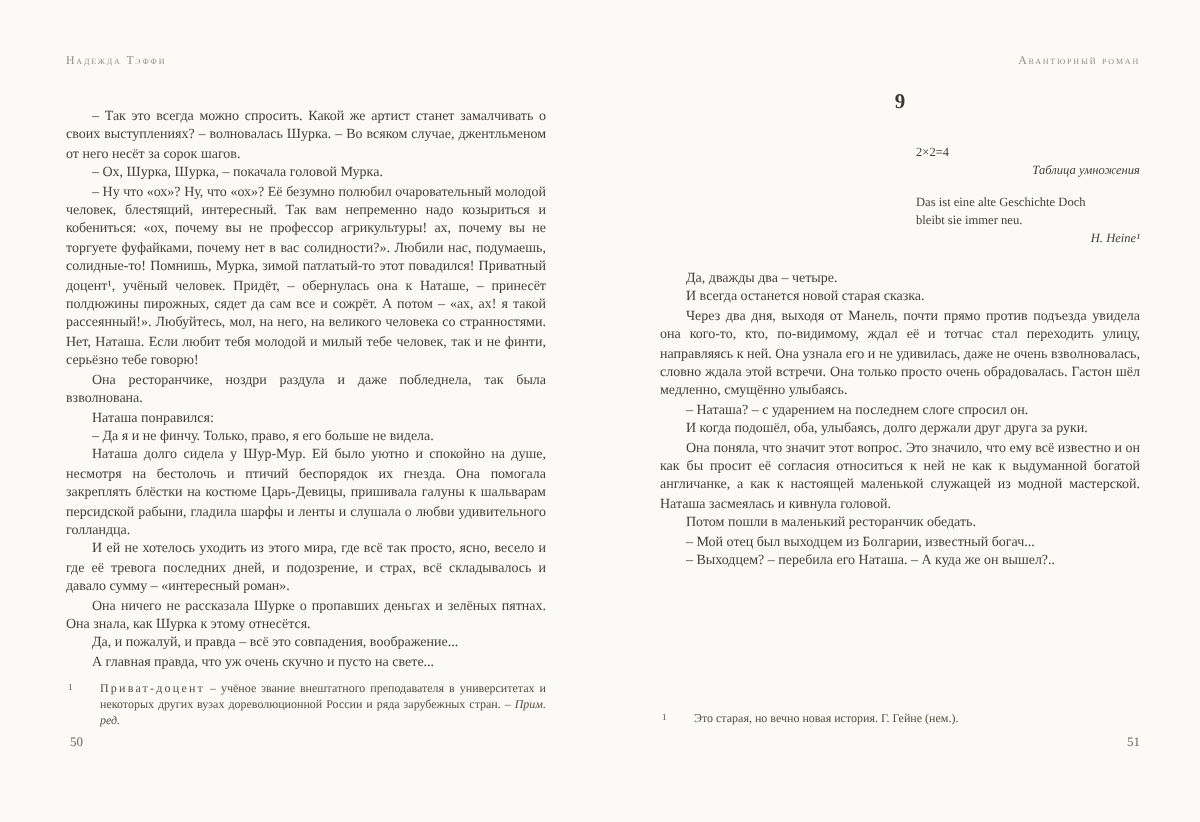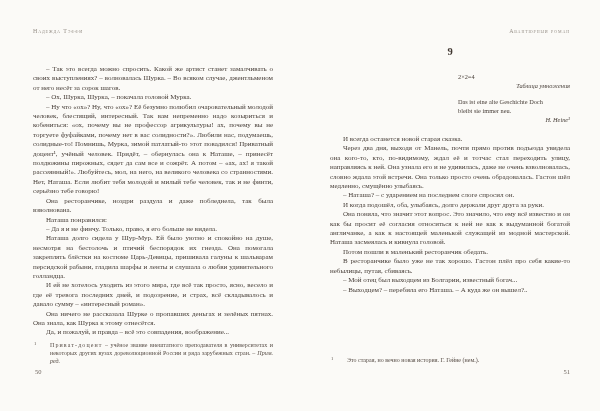--- a/index.html
+++ b/index.html
@@ -21,21 +21,21 @@
     font-variant:small-caps;
     color:#948d85;
   }
   .running-header.right{text-align:right;}
 
   .body-text{
     position:absolute;left:0;width:240px;
     font-size:7px;line-height:9.4px;
     text-align:justify;
   }
-  .page-left .body-text{top:54px;margin-top:11px;}
+  .page-left .body-text{top:54px;}
   .page-right .body-text{top:135px;}
   .body-text p{margin:0;text-indent:13px;}
 
   .chapter-number{
     position:absolute;top:46px;left:0;width:240px;
     text-align:center;font-weight:bold;font-size:10.5px;
     color:#403731;
   }
   .epigraph{
     position:absolute;top:72px;left:128px;width:112px;
@@ -77,20 +77,21 @@
       <p>– Так это всегда можно спросить. Какой же артист станет замалчивать о своих выступлениях? – волновалась Шурка. – Во всяком случае, джентльменом от него несёт за сорок шагов.</p>
       <p>– Ох, Шурка, Шурка, – покачала головой Мурка.</p>
       <p>– Ну что «ох»? Ну, что «ох»? Её безумно полюбил очаровательный молодой человек, блестящий, интересный. Так вам непременно надо козыриться и кобениться: «ох, почему вы не профессор агрикультуры! ах, почему вы не торгуете фуфайками, почему нет в вас солидности?». Любили нас, подумаешь, солидные-то! Помнишь, Мурка, зимой патлатый-то этот повадился! Приватный доцент¹, учёный человек. Придёт, – обернулась она к Наташе, – принесёт полдюжины пирожных, сядет да сам все и сожрёт. А потом – «ах, ах! я такой рассеянный!». Любуйтесь, мол, на него, на великого человека со странностями. Нет, Наташа. Если любит тебя молодой и милый тебе человек, так и не финти, серьёзно тебе говорю!</p>
       <p>Она ресторанчике, ноздри раздула и даже побледнела, так была взволнована.</p>
       <p>Наташа понравился:</p>
       <p>– Да я и не финчу. Только, право, я его больше не видела.</p>
       <p>Наташа долго сидела у Шур-Мур. Ей было уютно и спокойно на душе, несмотря на бестолочь и птичий беспорядок их гнезда. Она помогала закреплять блёстки на костюме Царь-Девицы, пришивала галуны к шальварам персидской рабыни, гладила шарфы и ленты и слушала о любви удивительного голландца.</p>
       <p>И ей не хотелось уходить из этого мира, где всё так просто, ясно, весело и где её тревога последних дней, и подозрение, и страх, всё складывалось и давало сумму – «интересный роман».</p>
       <p>Она ничего не рассказала Шурке о пропавших деньгах и зелёных пятнах. Она знала, как Шурка к этому отнесётся.</p>
       <p>Да, и пожалуй, и правда – всё это совпадения, воображение...</p>
+      <p>А главная правда, что уж очень скучно и пусто на свете...</p>
     </div>
 
     <div class="footnote">
       <span class="fn-marker">1</span>
       <span class="fn-body"><span class="fn-term">Приват-доцент</span><span> – учёное звание внештатного преподавателя в университетах и некоторых других вузах дореволюционной России и ряда зарубежных стран. – </span><span class="fn-src">Прим. ред.</span></span>
     </div>
 
     <div class="page-number">50</div>
   </div>
 
@@ -101,27 +102,27 @@
 
     <div class="epigraph">
       <div>2×2=4</div>
       <span class="src">Таблица умножения</span>
       <div class="quote">Das ist eine alte Geschichte Doch</div>
       <div>bleibt sie immer neu.</div>
       <span class="src">H. Heine¹</span>
     </div>
 
     <div class="body-text">
+      <p>Да, дважды два – четыре.</p>
       <p>И всегда останется новой старая сказка.</p>
       <p>Через два дня, выходя от Манель, почти прямо против подъезда увидела она кого-то, кто, по-видимому, ждал её и тотчас стал переходить улицу, направляясь к ней. Она узнала его и не удивилась, даже не очень взволновалась, словно ждала этой встречи. Она только просто очень обрадовалась. Гастон шёл медленно, смущённо улыбаясь.</p>
       <p>– Наташа? – с ударением на последнем слоге спросил он.</p>
       <p>И когда подошёл, оба, улыбаясь, долго держали друг друга за руки.</p>
       <p>Она поняла, что значит этот вопрос. Это значило, что ему всё известно и он как бы просит её согласия относиться к ней не как к выдуманной богатой англичанке, а как к настоящей маленькой служащей из модной мастерской. Наташа засмеялась и кивнула головой.</p>
       <p>Потом пошли в маленький ресторанчик обедать.</p>
-      <p>В ресторанчике было уже не так хорошо. Гастон плёл про себя какие-то небылицы, путая, сбиваясь.</p>
       <p>– Мой отец был выходцем из Болгарии, известный богач...</p>
       <p>– Выходцем? – перебила его Наташа. – А куда же он вышел?..</p>
     </div>
 
     <div class="footnote">
       <span class="fn-marker">1</span>
       <span class="fn-body">Это старая, но вечно новая история. Г. Гейне (нем.).</span>
     </div>
 
     <div class="page-number">51</div>

